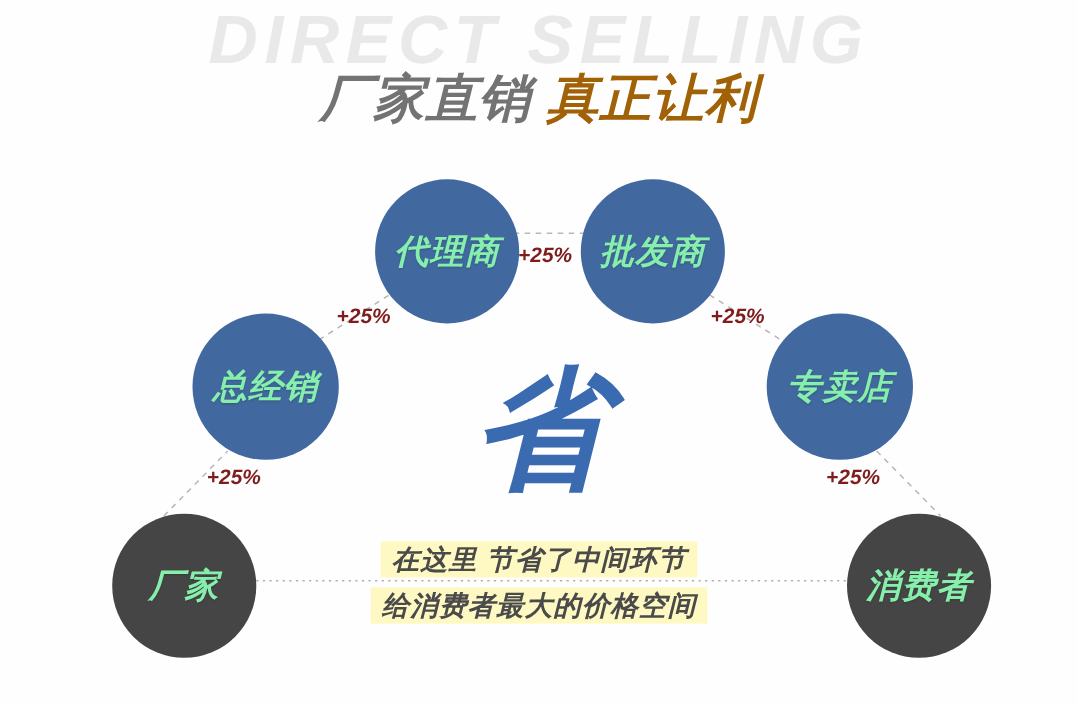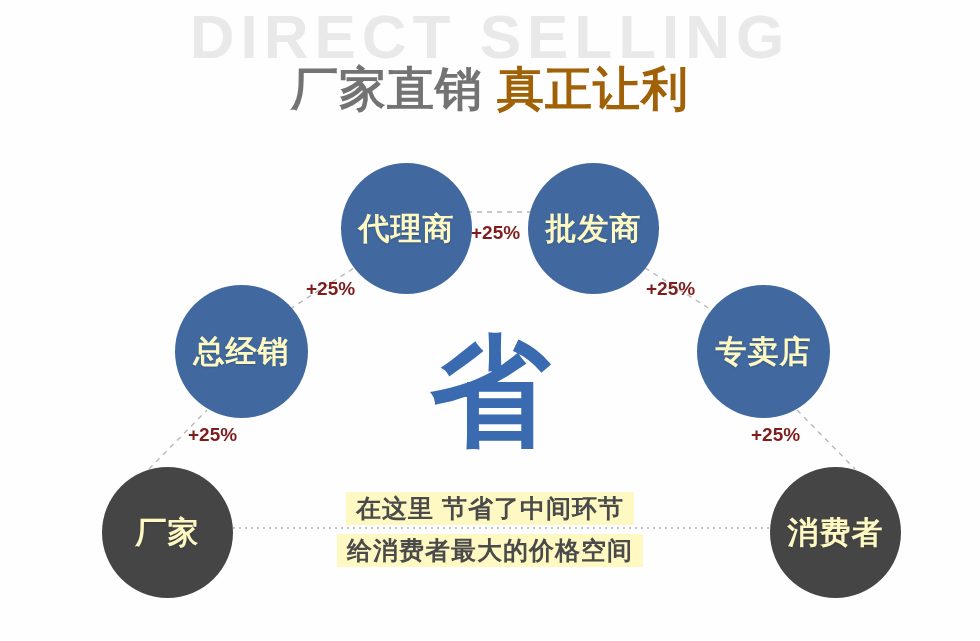--- a/index.html
+++ b/index.html
@@ -8,20 +8,21 @@
     width:980px;height:641px;
     background:#ffffff;
     font-family:"Liberation Sans","DejaVu Sans",sans-serif;
     overflow:hidden;
   }
   #stage{
     position:relative;
     width:980px;height:641px;
     background:#fefefe;
     overflow:hidden;
+    font-style:italic;
   }
 
   
   .watermark{
     position:absolute;
     left:0;right:0;
     top:4px;
     text-align:center;
     font-size:62px;
     font-weight:bold;
@@ -54,21 +55,21 @@
     width:980px;height:641px;
   }
 
   
   .node{
     position:absolute;
     border-radius:50%;
     display:flex;
     align-items:center;
     justify-content:center;
-    color:#fef9c3;
+    color:#86efac;
     font-weight:bold;
     white-space:nowrap;
     box-sizing:border-box;
   }
   .node .lbl{
     font-size:31px;
     letter-spacing:1px;
     text-shadow:0 1px 2px rgba(0,0,0,0.18);
   }
   .node.blue{background:#41699f;}

